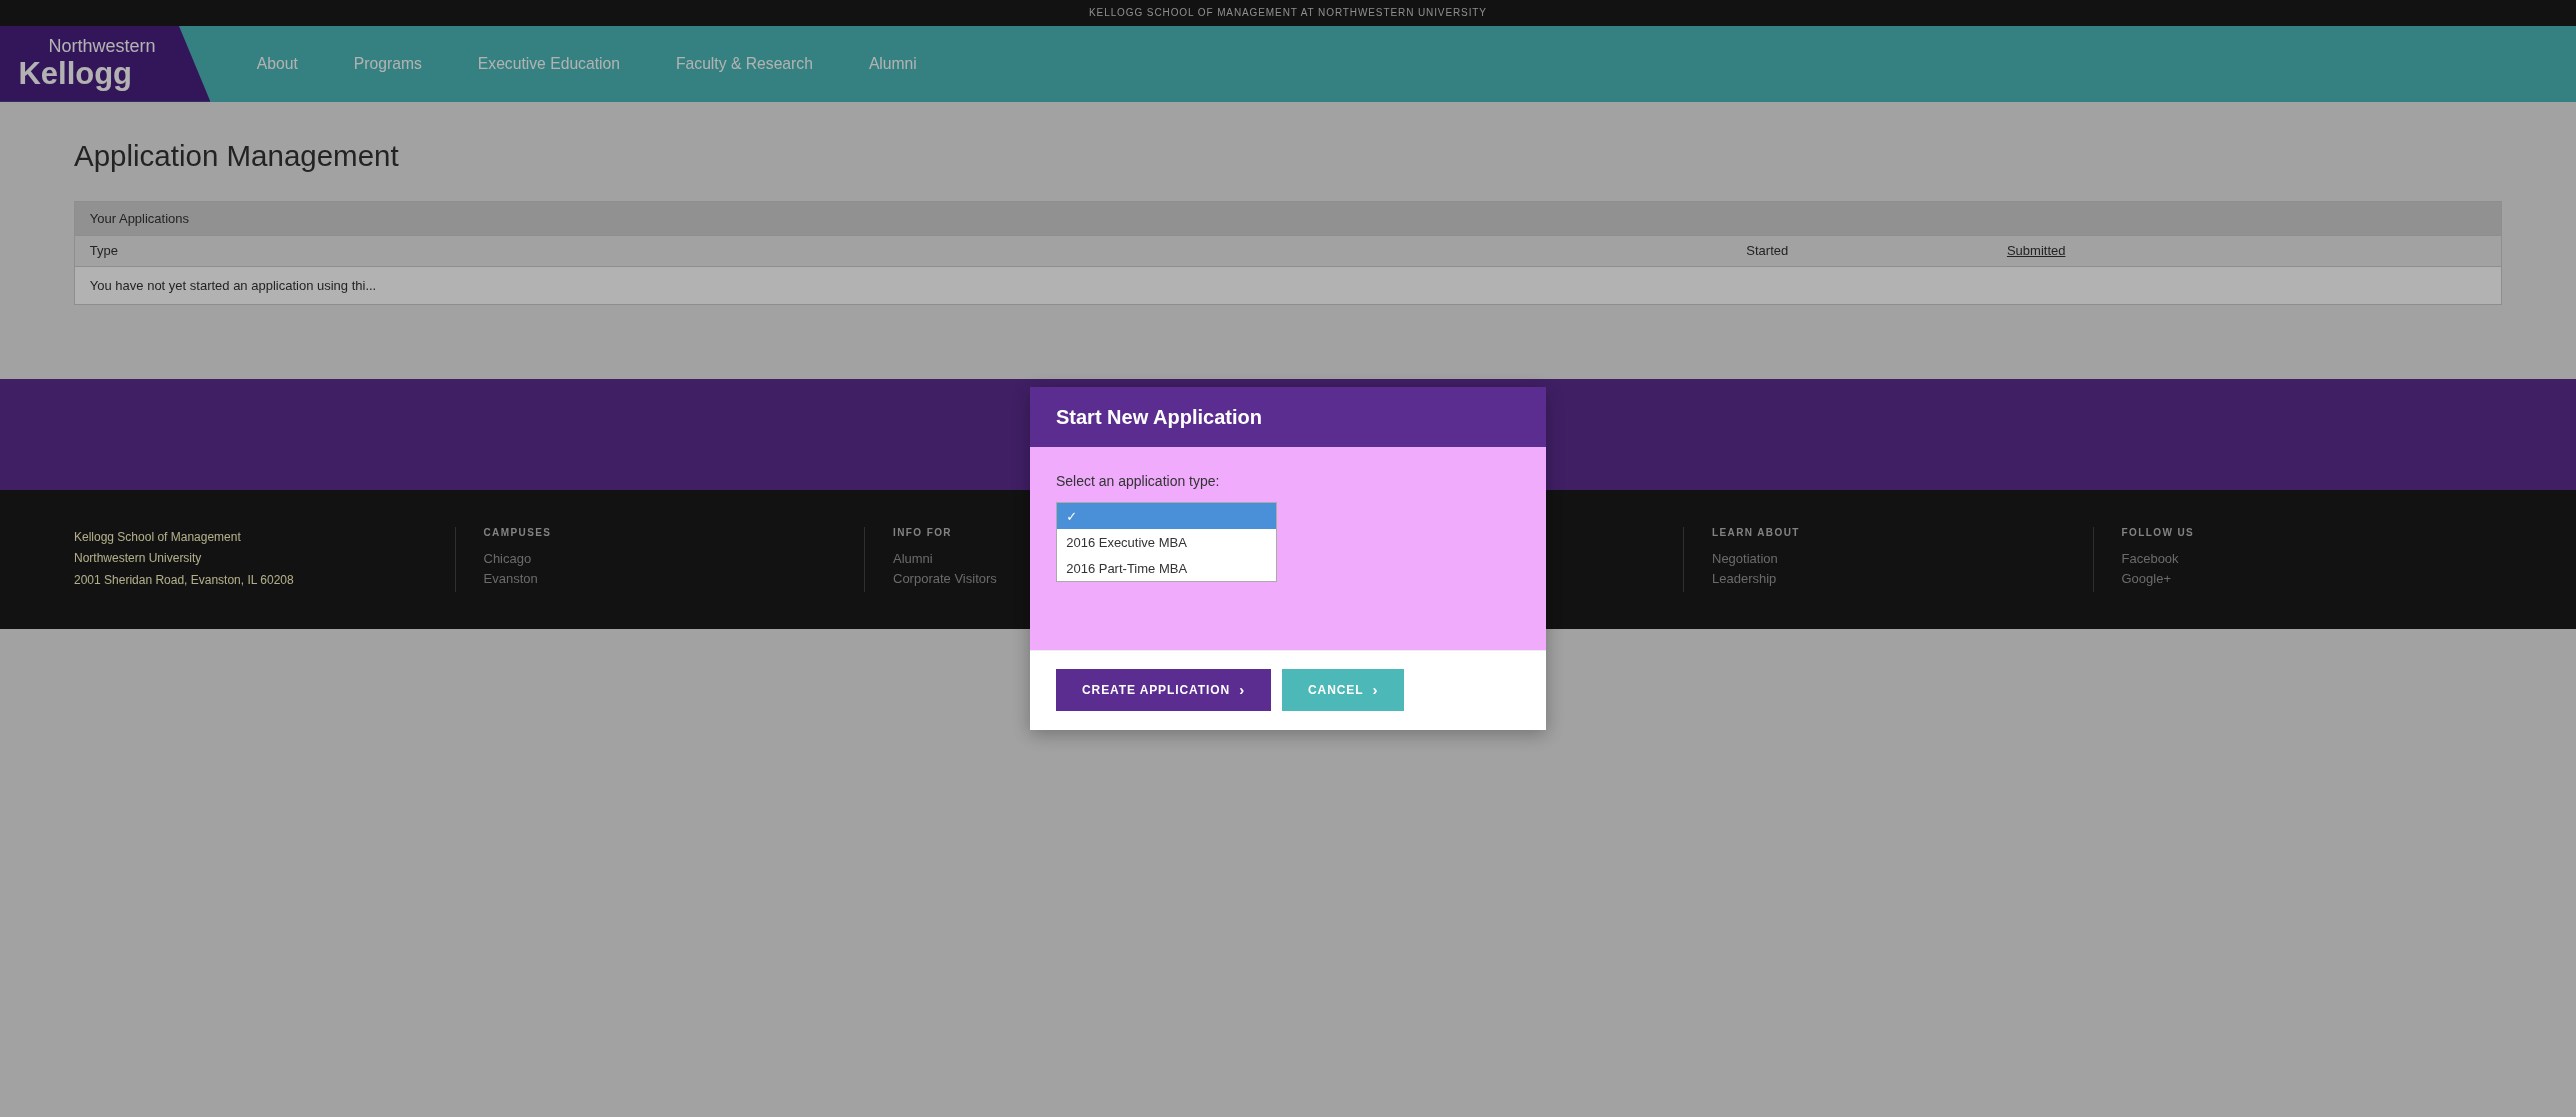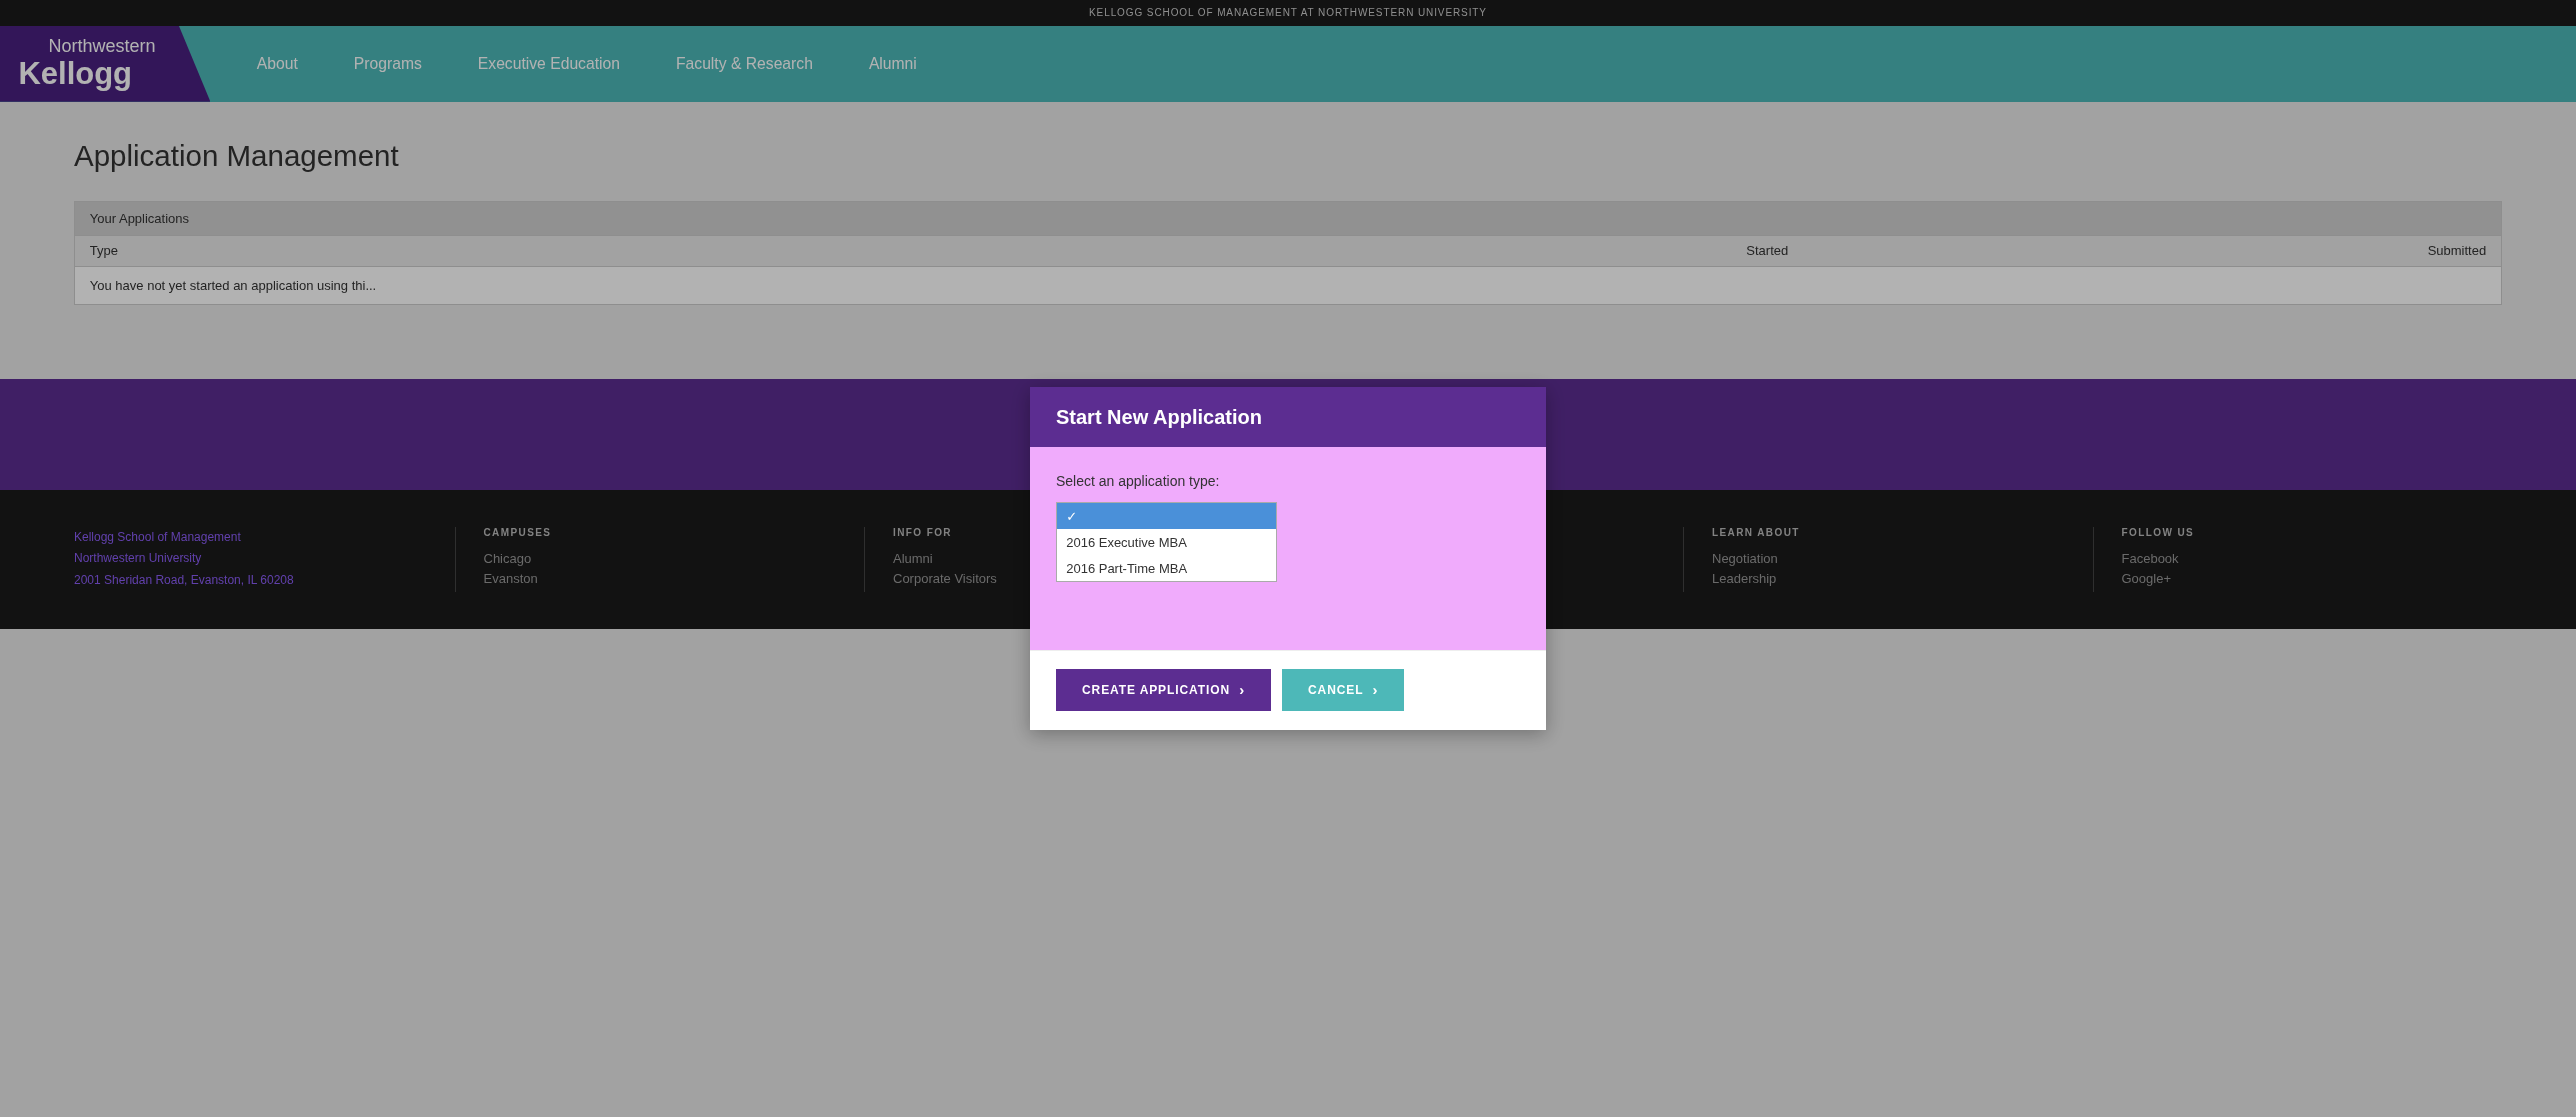--- a/index.html
+++ b/index.html
@@ -86,21 +86,21 @@
     .apps-table-cols {
       background: #e8e8e8;
       display: flex;
       padding: 7.4px 14.8px;
       font-size: 13px;
       color: #333;
       border-top: 0.9px solid #ccc;
     }
     .col-type { flex: 3; }
     .col-started { flex: 1; text-align: center; }
-    .col-submitted { flex: 1; text-align: right; }
+    .col-submitted { flex: 1; text-align: left; text-decoration: underline; }
     .apps-table-body {
       padding: 11px 14.8px;
       font-size: 13px;
       color: #333;
       border-top: 0.9px solid #ccc;
     }
 
     
     .purple-section {
       background: #5c2d91;
@@ -222,21 +222,21 @@
     .footer-col-title {
       font-size: 10px;
       letter-spacing: 1.4px;
       color: #bbb;
       text-transform: uppercase;
       margin-bottom: 13px;
       font-weight: bold;
     }
     .footer-address {
       font-size: 12px;
-      color: #8b5cf6;
+      color: #fef9c3;
       line-height: 1.8;
     }
     .footer-link {
       display: block;
       font-size: 13px;
       color: #999;
       text-decoration: none;
       margin-bottom: 5.5px;
     }
   </style>

